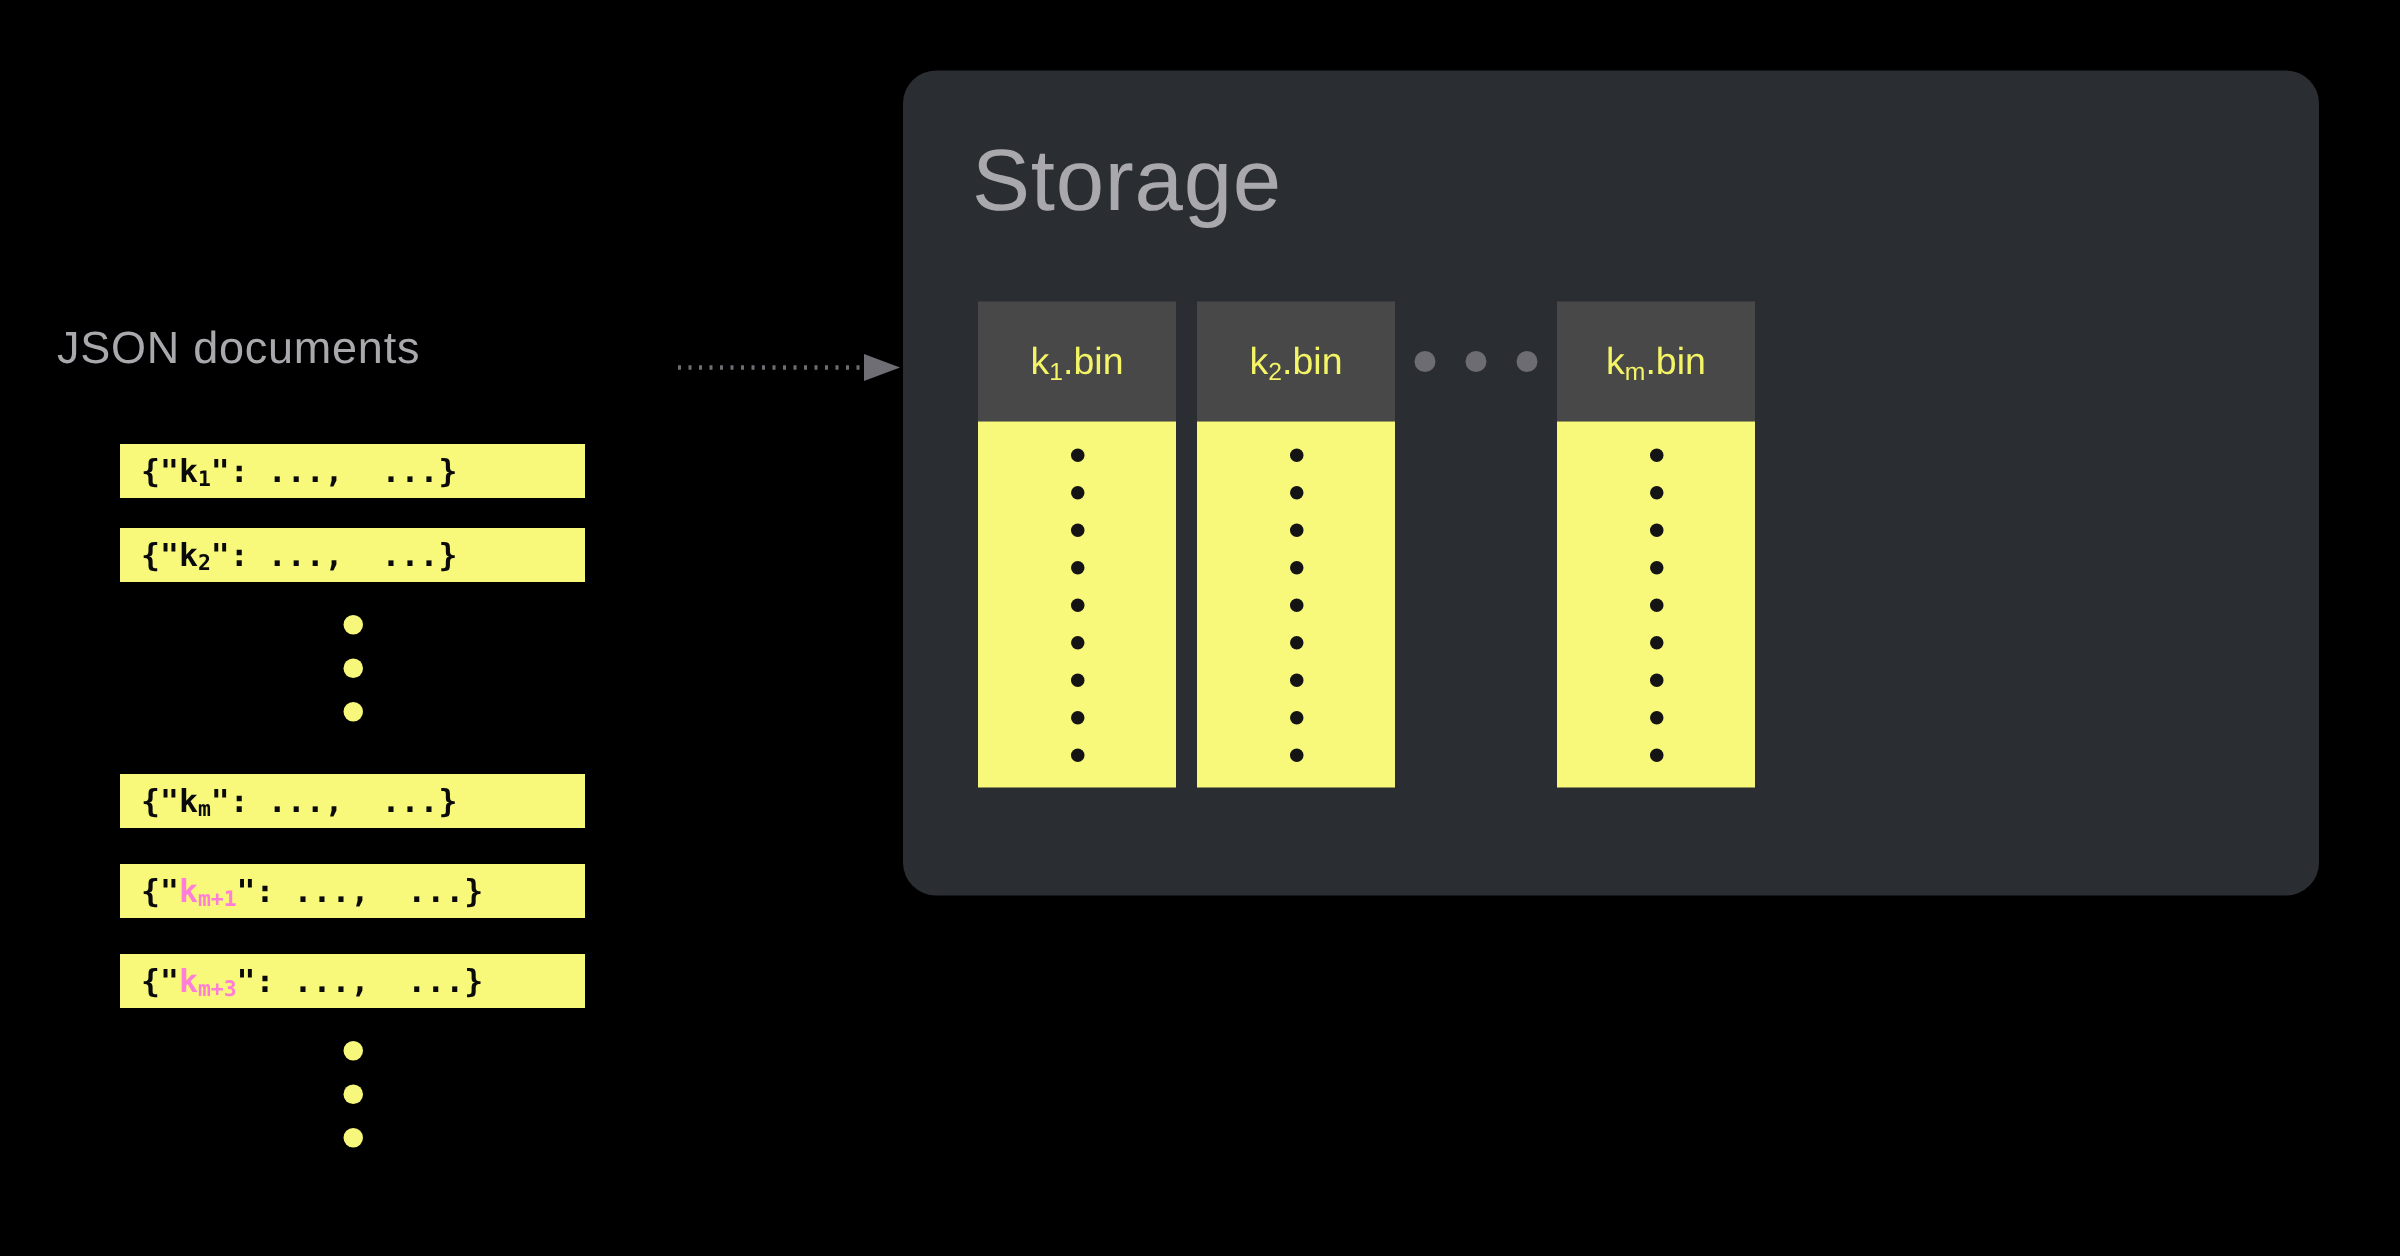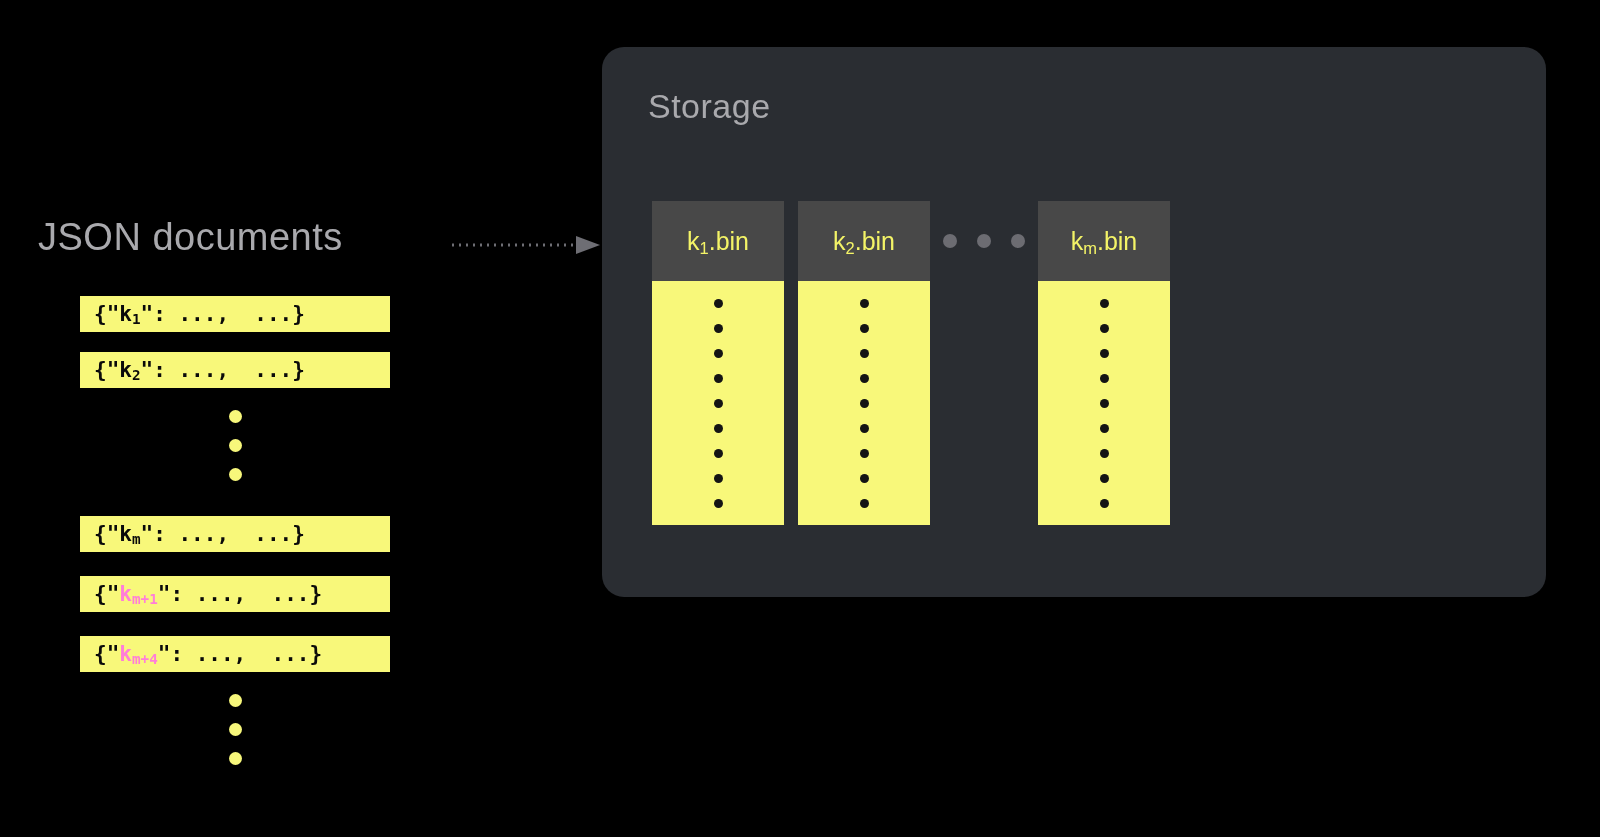--- a/index.html
+++ b/index.html
@@ -20,21 +20,21 @@
     position: absolute;
     left: 0;
     top: 0;
     width: 600px;
     height: 837px;
   }
   #json-title {
     position: absolute;
     left: 38px;
     top: 216px;
-    font-size: 38px;
+    font-size: 30px;
     font-weight: 300;
     color: #A9A9AD;
     letter-spacing: 0.5px;
     white-space: nowrap;
   }
   .doc-row {
     position: absolute;
     left: 80px;
     width: 310px;
     height: 36px;
@@ -99,21 +99,21 @@
     top: 47px;
     width: 944px;
     height: 550px;
     background: #2A2D32;
     border-radius: 22px;
   }
   #storage-title {
     position: absolute;
     left: 46px;
     top: 40px;
-    font-size: 34px;
+    font-size: 58px;
     font-weight: 300;
     color: #A9A9AD;
     letter-spacing: 0.5px;
   }
 
   #columns {
     position: absolute;
     left: 50px;
     top: 154px;
     display: flex;
@@ -198,21 +198,21 @@
     <div class="doc-row" style="top: 352px;">
       <span class="doc-text"><span>{"</span><span class="key"><span>k</span><sub>2</sub></span><span>": ...,  ...}</span></span>
     </div>
     <div class="doc-row" style="top: 516px;">
       <span class="doc-text"><span>{"</span><span class="key"><span>k</span><sub>m</sub></span><span>": ...,  ...}</span></span>
     </div>
     <div class="doc-row" style="top: 576px;">
       <span class="doc-text"><span>{"</span><span class="key pink"><span>k</span><sub>m+1</sub></span><span>": ...,  ...}</span></span>
     </div>
     <div class="doc-row" style="top: 636px;">
-      <span class="doc-text"><span>{"</span><span class="key pink"><span>k</span><sub>m+4</sub></span><span>": ...,  ...}</span></span>
+      <span class="doc-text"><span>{"</span><span class="key pink"><span>k</span><sub>m+3</sub></span><span>": ...,  ...}</span></span>
     </div>
     <div class="ellipsis-v" style="top: 410px;">
       <div class="dot"></div>
       <div class="dot"></div>
       <div class="dot"></div>
     </div>
     <div class="ellipsis-v" style="top: 694px;">
       <div class="dot"></div>
       <div class="dot"></div>
       <div class="dot"></div>

